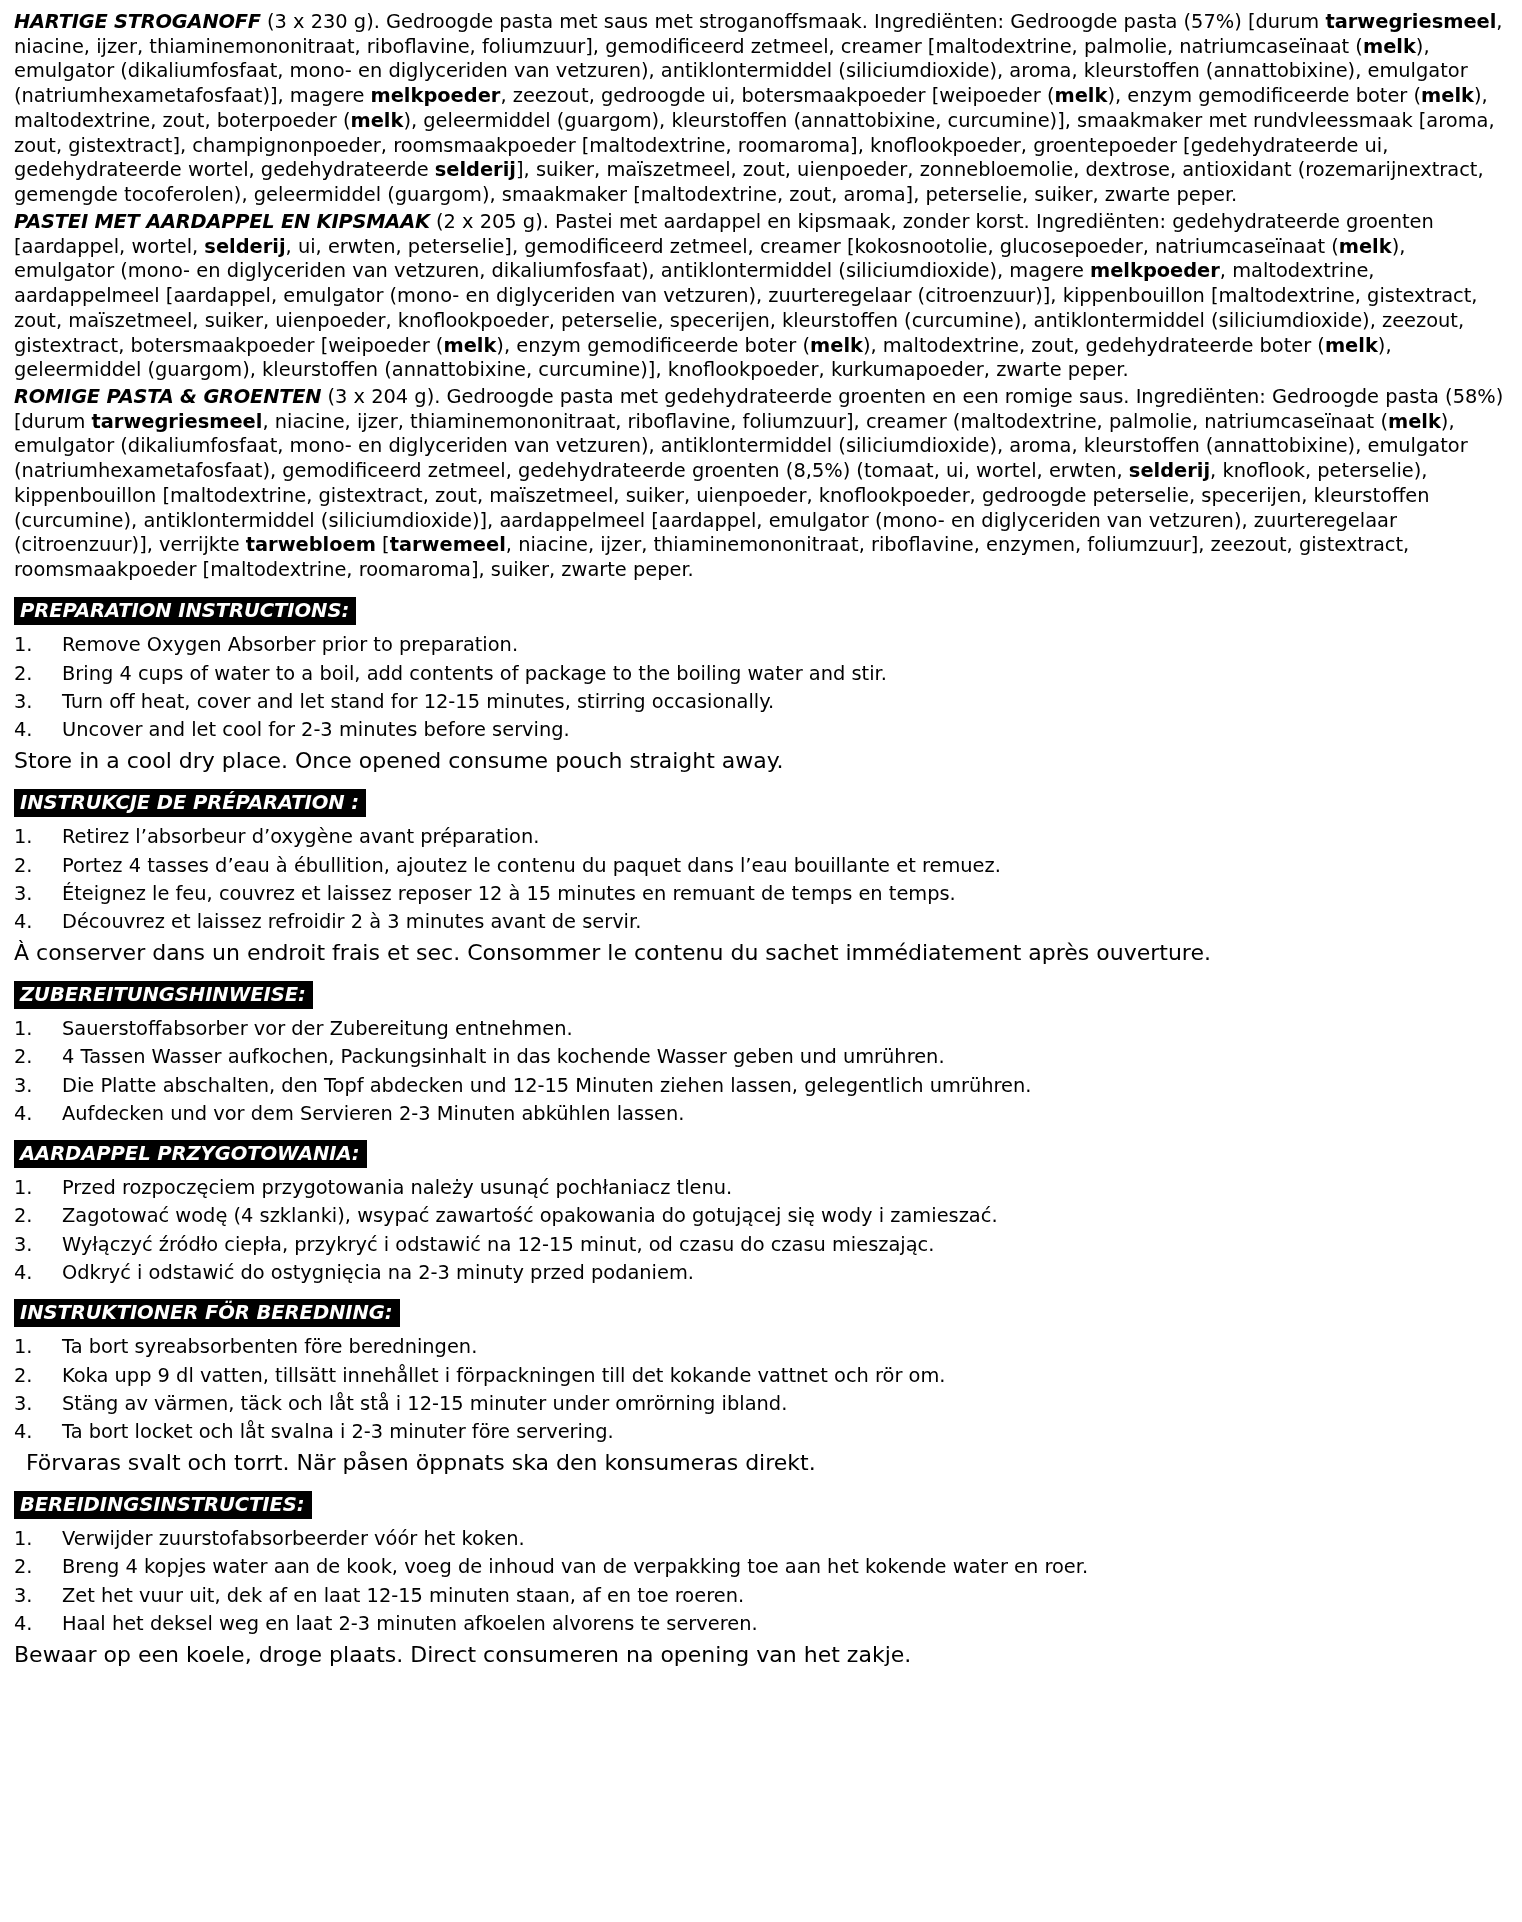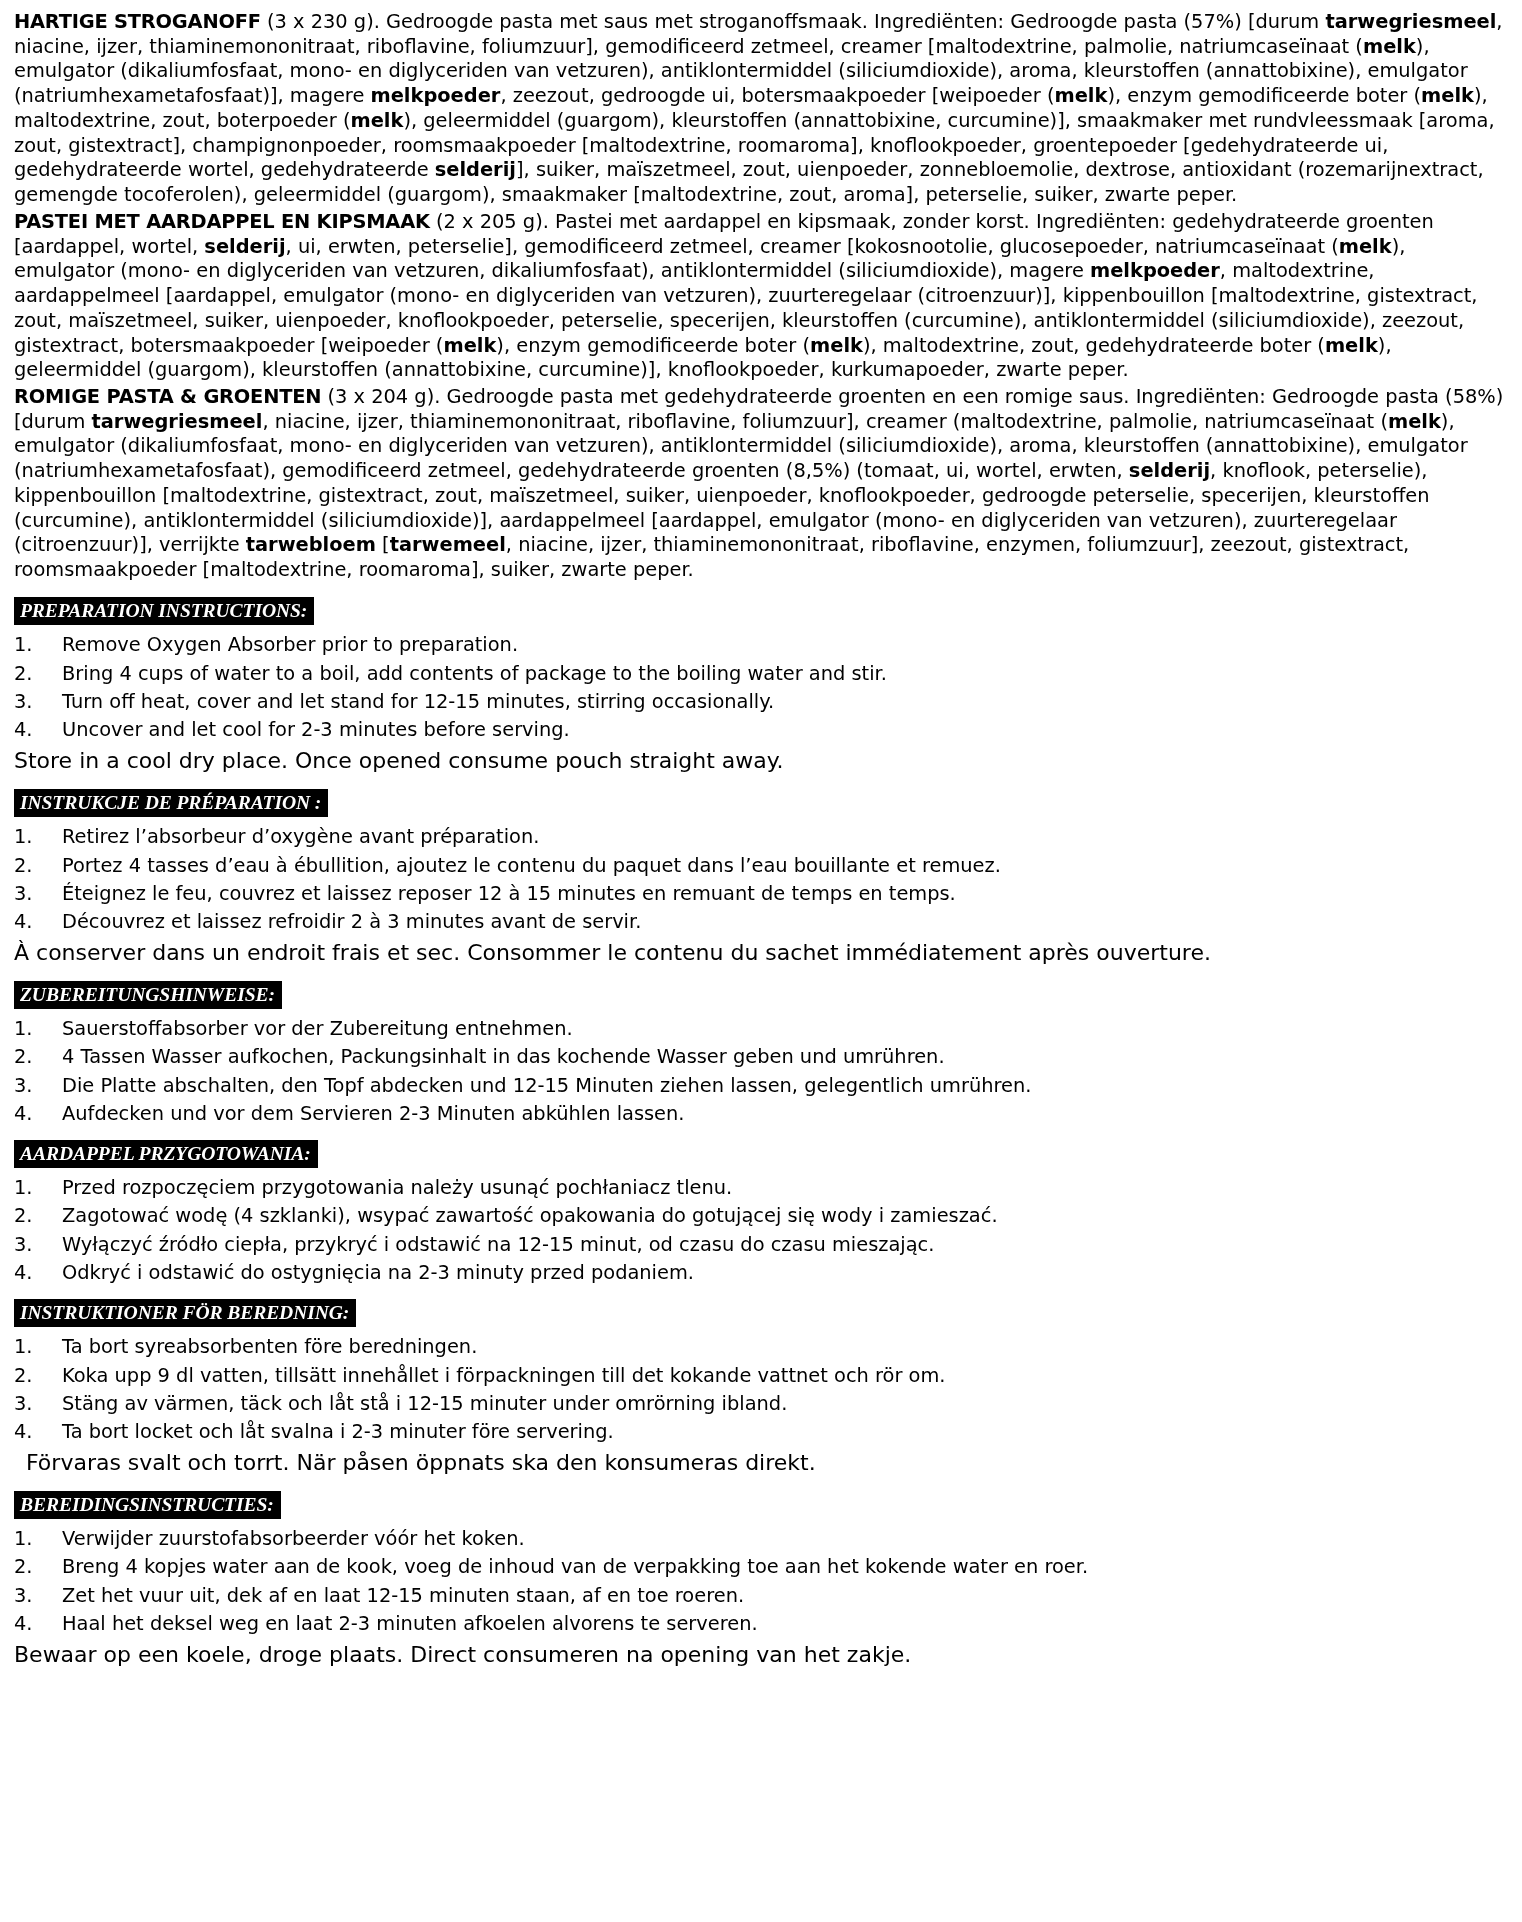--- a/index.html
+++ b/index.html
@@ -21,40 +21,40 @@
     font-size: 19.4px;
     line-height: 1.275;
     text-align: left;
     margin-bottom: 14px;
   }
   .ing-block {
     margin-bottom: 2px;
   }
   .ing-block .prodname {
     font-weight: bold;
+    font-style: italic;
     letter-spacing: -0.2px;
   }
   .ing-block .body b {
     font-weight: bold;
   }
   .section {
     margin-top: 12px;
   }
   .sec-heading {
     display: inline-block;
     background: #000000;
     color: #ffffff;
     font-weight: bold;
     font-style: italic;
     font-size: 19.6px;
     line-height: 1.1;
     padding: 3px 7px 4px 6px;
     margin-bottom: 6px;
     letter-spacing: -0.1px;
-    font-family: Liberation Serif, serif;
   }
   .steps {
     margin: 0;
     padding: 0;
     list-style: none;
   }
   .step {
     font-size: 19.4px;
     line-height: 1.45;
     display: flex;

